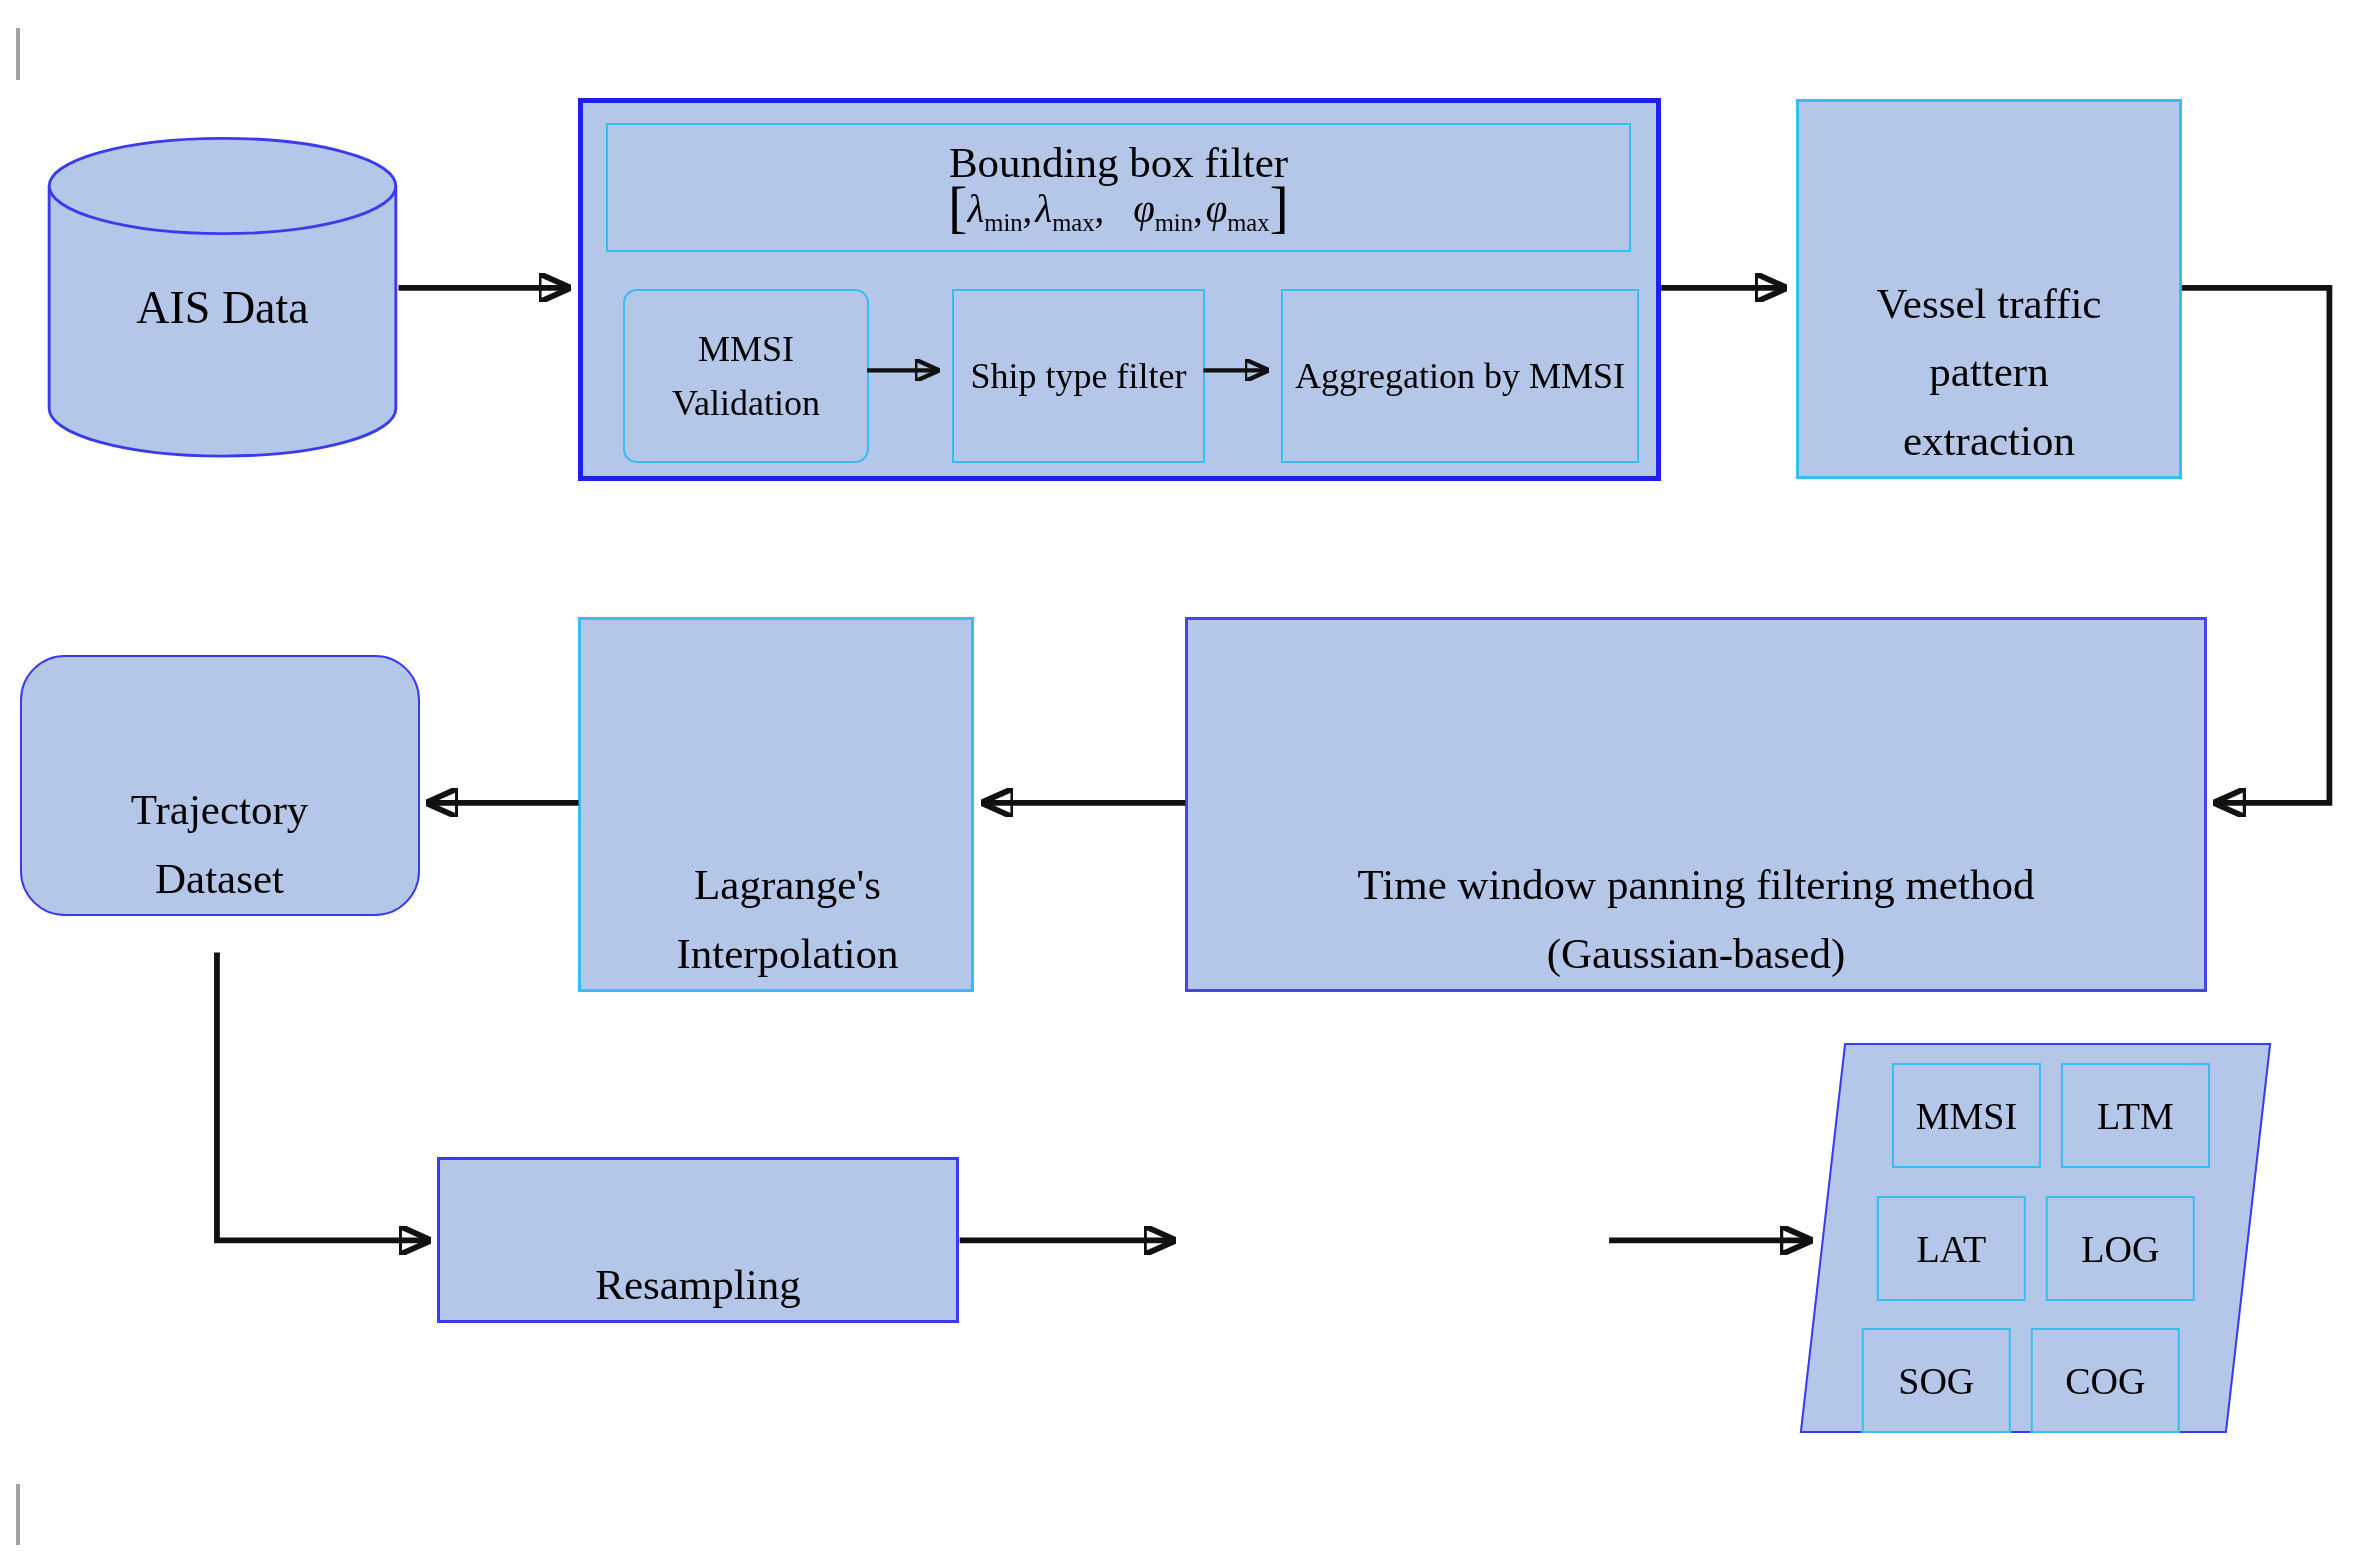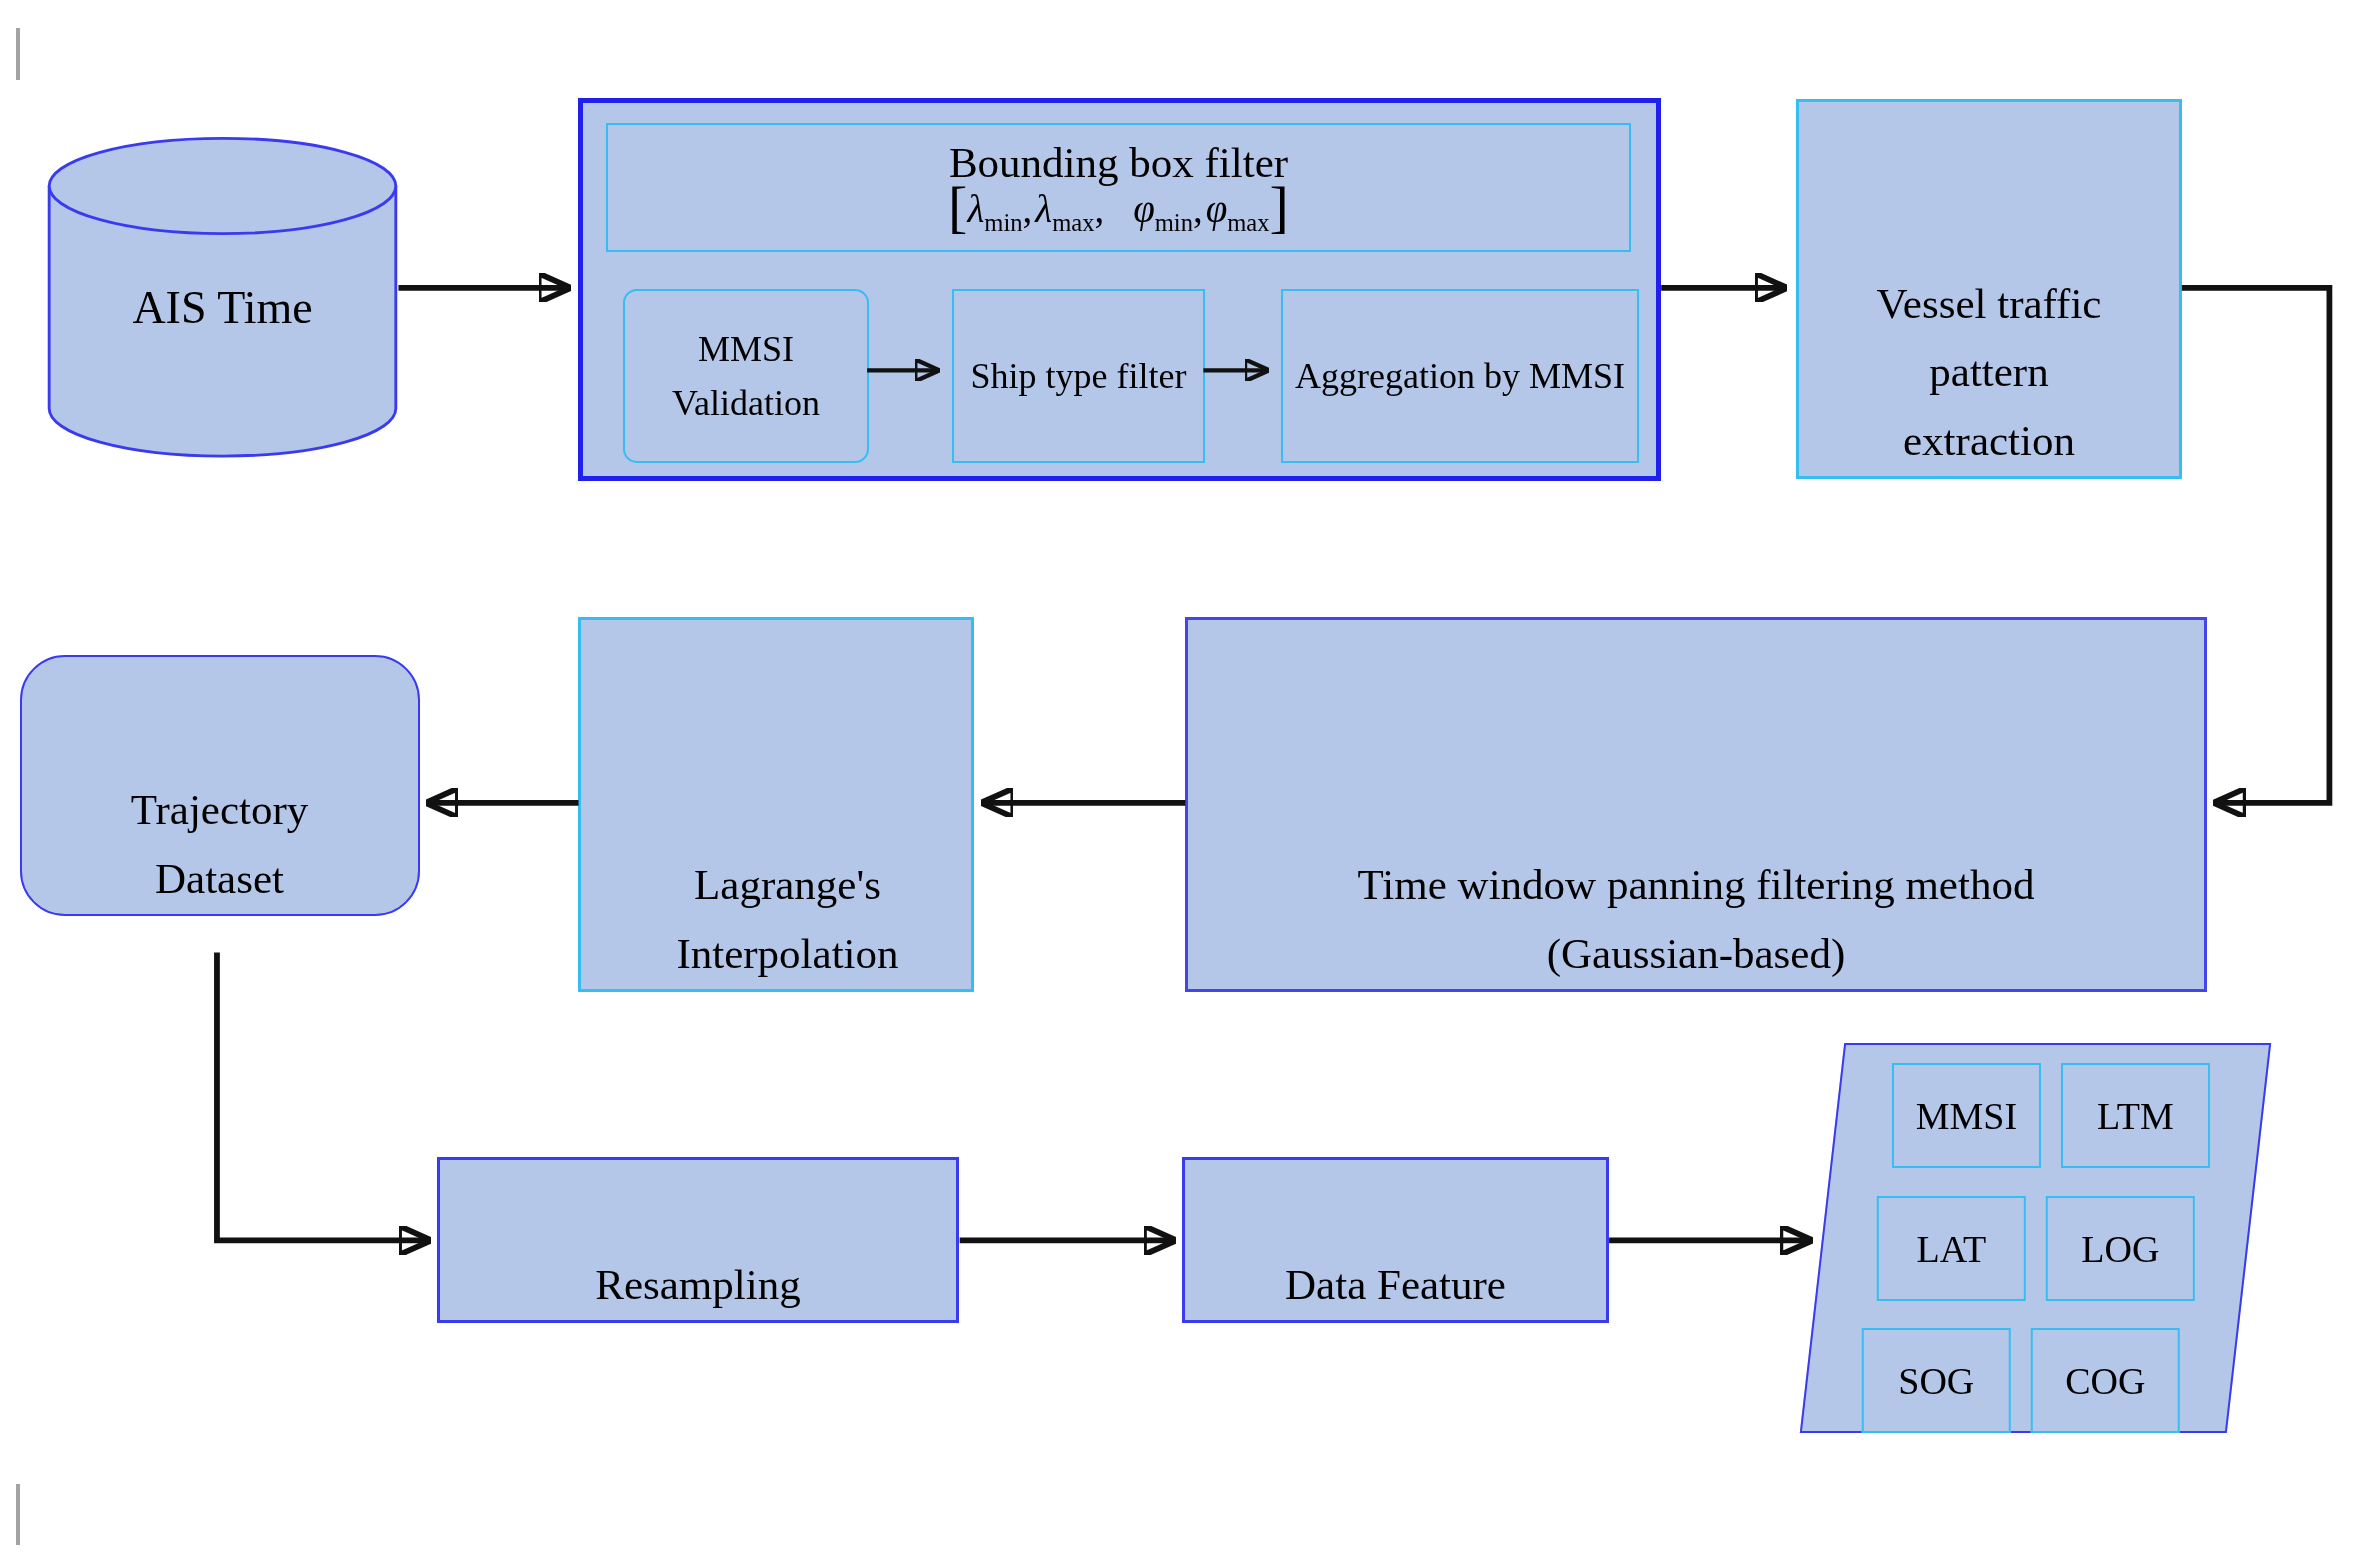--- a/index.html
+++ b/index.html
@@ -78,21 +78,21 @@
 <div id="canvas">
 
   <div class="artifact" id="artifact-top"></div>
   <div class="artifact" id="artifact-bottom"></div>
 
   <div id="cylinder">
     <svg width="351" height="325" viewBox="0 0 486 450">
       <path d="M3,72 L3,380 A240,66 0 0 0 483,380 L483,72" fill="#b5c7e8" stroke="#3a3aee" stroke-width="4"></path>
       <ellipse cx="243" cy="72" rx="240" ry="66" fill="#b5c7e8" stroke="#3a3aee" stroke-width="4"></ellipse>
     </svg>
-    <div class="cyl-label">AIS Time</div>
+    <div class="cyl-label">AIS Data</div>
   </div>
 
   <div id="filter-container">
     <div id="filter-title-box">
       <div class="t">Bounding box filter</div>
       <div class="formula"><span class="br">[</span><i>λ</i><sub>min</sub><span class="comma">,</span><i>λ</i><sub>max</sub><span class="comma">,</span><span class="gap"></span><i>φ</i><sub>min</sub><span class="comma">,</span><i>φ</i><sub>max</sub><span class="br">]</span></div>
     </div>
     <div class="step fs-sub" id="step-1">
       <span>MMSI Validation</span>
     </div>
@@ -130,23 +130,20 @@
     <div>
       <div>Trajectory</div>
       <div>Dataset</div>
     </div>
   </div>
 
   <div class="box b-blue5 fs-main" id="resampling">
     <span>Resampling</span>
   </div>
 
-  <div class="box b-blue5 fs-main" id="data-feature">
-    <span>Data Feature</span>
-  </div>
 
   <div id="feature-table">
     <div id="feature-grid">
       <div class="fcell">MMSI</div>
       <div class="fcell">LTM</div>
       <div class="fcell">LAT</div>
       <div class="fcell">LOG</div>
       <div class="fcell">SOG</div>
       <div class="fcell">COG</div>
     </div>

